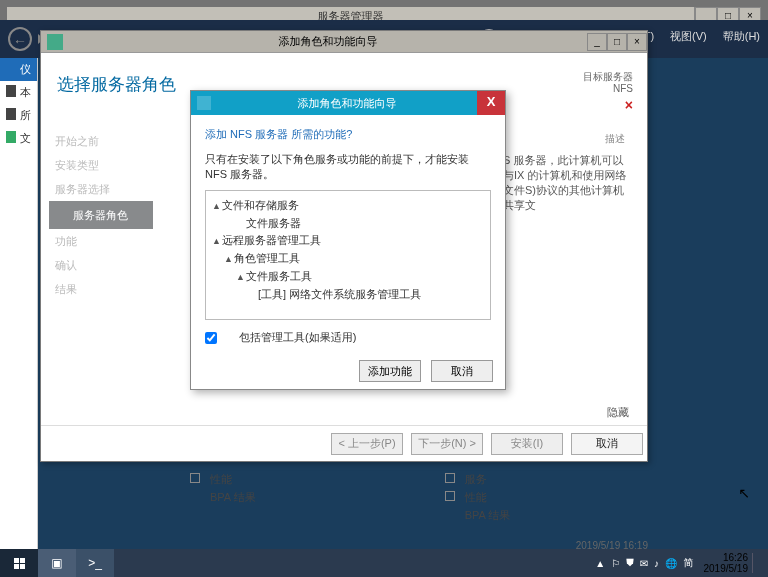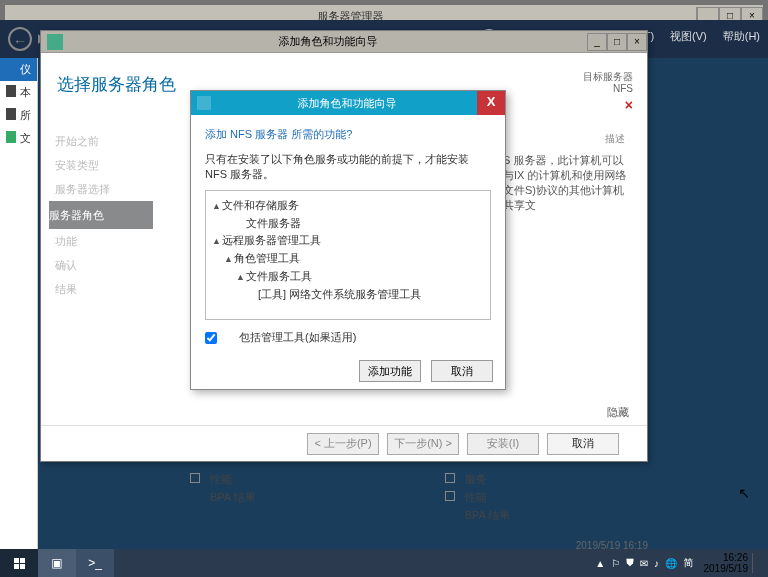--- a/index.html
+++ b/index.html
@@ -1,19 +1,19 @@
 <!DOCTYPE html>
 <html><head>
 <meta charset="utf-8">
 <style>
 * { box-sizing: border-box; margin: 0; padding: 0; font-family: "Microsoft YaHei", "Segoe UI", sans-serif; }
 body { width: 768px; height: 577px; background: #1a3d5c; overflow: hidden; position: relative; }
 
 
-.app-titlebar { position: absolute; top: 0; left: 0; right: 0; height: 32px; background: #c2bfb7; border: 5px solid #737373; display: flex; align-items: center; }
+.app-titlebar { position: absolute; top: 0; left: 0; right: 0; height: 32px; background: #c2bfb7; border: 7px solid #737373; display: flex; align-items: center; }
 .app-titlebar .title { flex: 1; text-align: center; font-size: 11px; color: #333; }
 .app-titlebar .winbtns { display: flex; border-left: 1px solid #888; }
 .app-titlebar .winbtn { width: 22px; height: 18px; border: 1px solid #888; text-align: center; font-size: 10px; line-height: 16px; background: #bfbcb4; cursor: pointer; }
 
 
 .srv-header { position: absolute; top: 20px; left: 0; right: 0; height: 38px; background: #1b2d47; display: flex; align-items: center; padding: 0 8px; color: #fff; }
 .srv-header .back { width: 24px; height: 24px; border: 2px solid #888; border-radius: 50%; color: #888; text-align: center; line-height: 20px; font-size: 14px; margin-right: 6px; }
 .srv-header .fwd { width: 0; height: 0; border-left: 6px solid #888; border-top: 5px solid transparent; border-bottom: 5px solid transparent; margin-right: 10px; }
 .srv-header .crumb { font-size: 16px; color: #ddd; }
 .srv-header .menus { margin-left: auto; display:flex; gap:16px; font-size:11px; color:#ddd; }
@@ -41,26 +41,26 @@
 .wiz-title .ico { width: 16px; height: 16px; margin: 0 6px; background: #4a8; }
 .wiz-title .txt { flex: 1; text-align: center; font-size: 11px; }
 .wiz-title .btns { display: flex; }
 .wiz-title .btn { width: 20px; height: 18px; border: 1px solid #888; text-align: center; font-size: 10px; line-height: 15px; cursor:pointer; }
 .wiz-body { flex: 1; display: flex; }
 .wiz-left { width: 122px; padding: 20px 0 0 14px; }
 .wiz-heading { position:absolute; top:42px; left:16px; font-size: 17px; color: #0369a1; }
 .wiz-target { position:absolute; top:40px; right:14px; text-align:right; font-size:10px; color:#666; line-height:12px;}
 .wiz-target .x { color:#c22; font-size:14px; font-weight:bold; margin-top:4px;}
 .wiz-steps { margin-top: 56px; font-size: 11px; color: #bbb; line-height: 24px; }
-.wiz-steps .step.active { color: #fff; background: #888a8c; padding: 2px 0; margin-left: -6px; margin-right:10px; }
+.wiz-steps .step.active { color: #fff; background: #888a8c; padding: 2px 24px; margin-left: -6px; margin-right:10px; }
 .wiz-right { flex: 1; position: relative; padding: 72px 14px 10px 30px; font-size: 11px; color: #444; line-height: 16px; }
 .wiz-right .desc-label { font-size:10px;color:#888; position:absolute; top:78px; right:22px; }
 .wiz-right .desc-text { position:absolute; top:100px; right:14px; width:130px; font-size:11px;color:#555;line-height:15px; }
 .wiz-right .hide { position:absolute; bottom:5px; right:18px; font-size:11px;color:#555; }
-.wiz-foot { height: 36px; border-top: 1px solid #ddd; display:flex; align-items:center; justify-content:flex-end; gap:8px; padding-right:28px; }
+.wiz-foot { height: 36px; border-top: 1px solid #ddd; display:flex; align-items:center; justify-content:flex-end; gap:8px; padding-right:4px; }
 .wiz-foot button { min-width:72px; height:22px; font-size:11px; border:1px solid #aaa; background:#eee; color:#888; cursor:pointer; }
 .wiz-foot button.enabled { color:#222; background:#f4f4f4;}
 
 
 .popup { position: absolute; top: 90px; left: 190px; width: 316px; height: 300px; background: #fff; border: 1px solid #888; box-shadow: 3px 3px 8px rgba(0,0,0,0.3); display:flex; flex-direction:column; }
 .pop-title { height: 24px; background: #11a0c7; color: #fff; display:flex; align-items:center; }
 .pop-title .ico { width:14px;height:14px;margin:0 6px;background:#fff3;}
 .pop-title .txt { flex:1; text-align:center; font-size:11px;}
 .pop-title .close { width:28px;height:24px;background:#c8333a;color:#fff;text-align:center;line-height:22px;font-size:13px;font-weight:bold;cursor:pointer;}
 .pop-body { flex:1; padding: 12px 14px 8px; font-size:11px; color:#333; overflow:hidden;}

